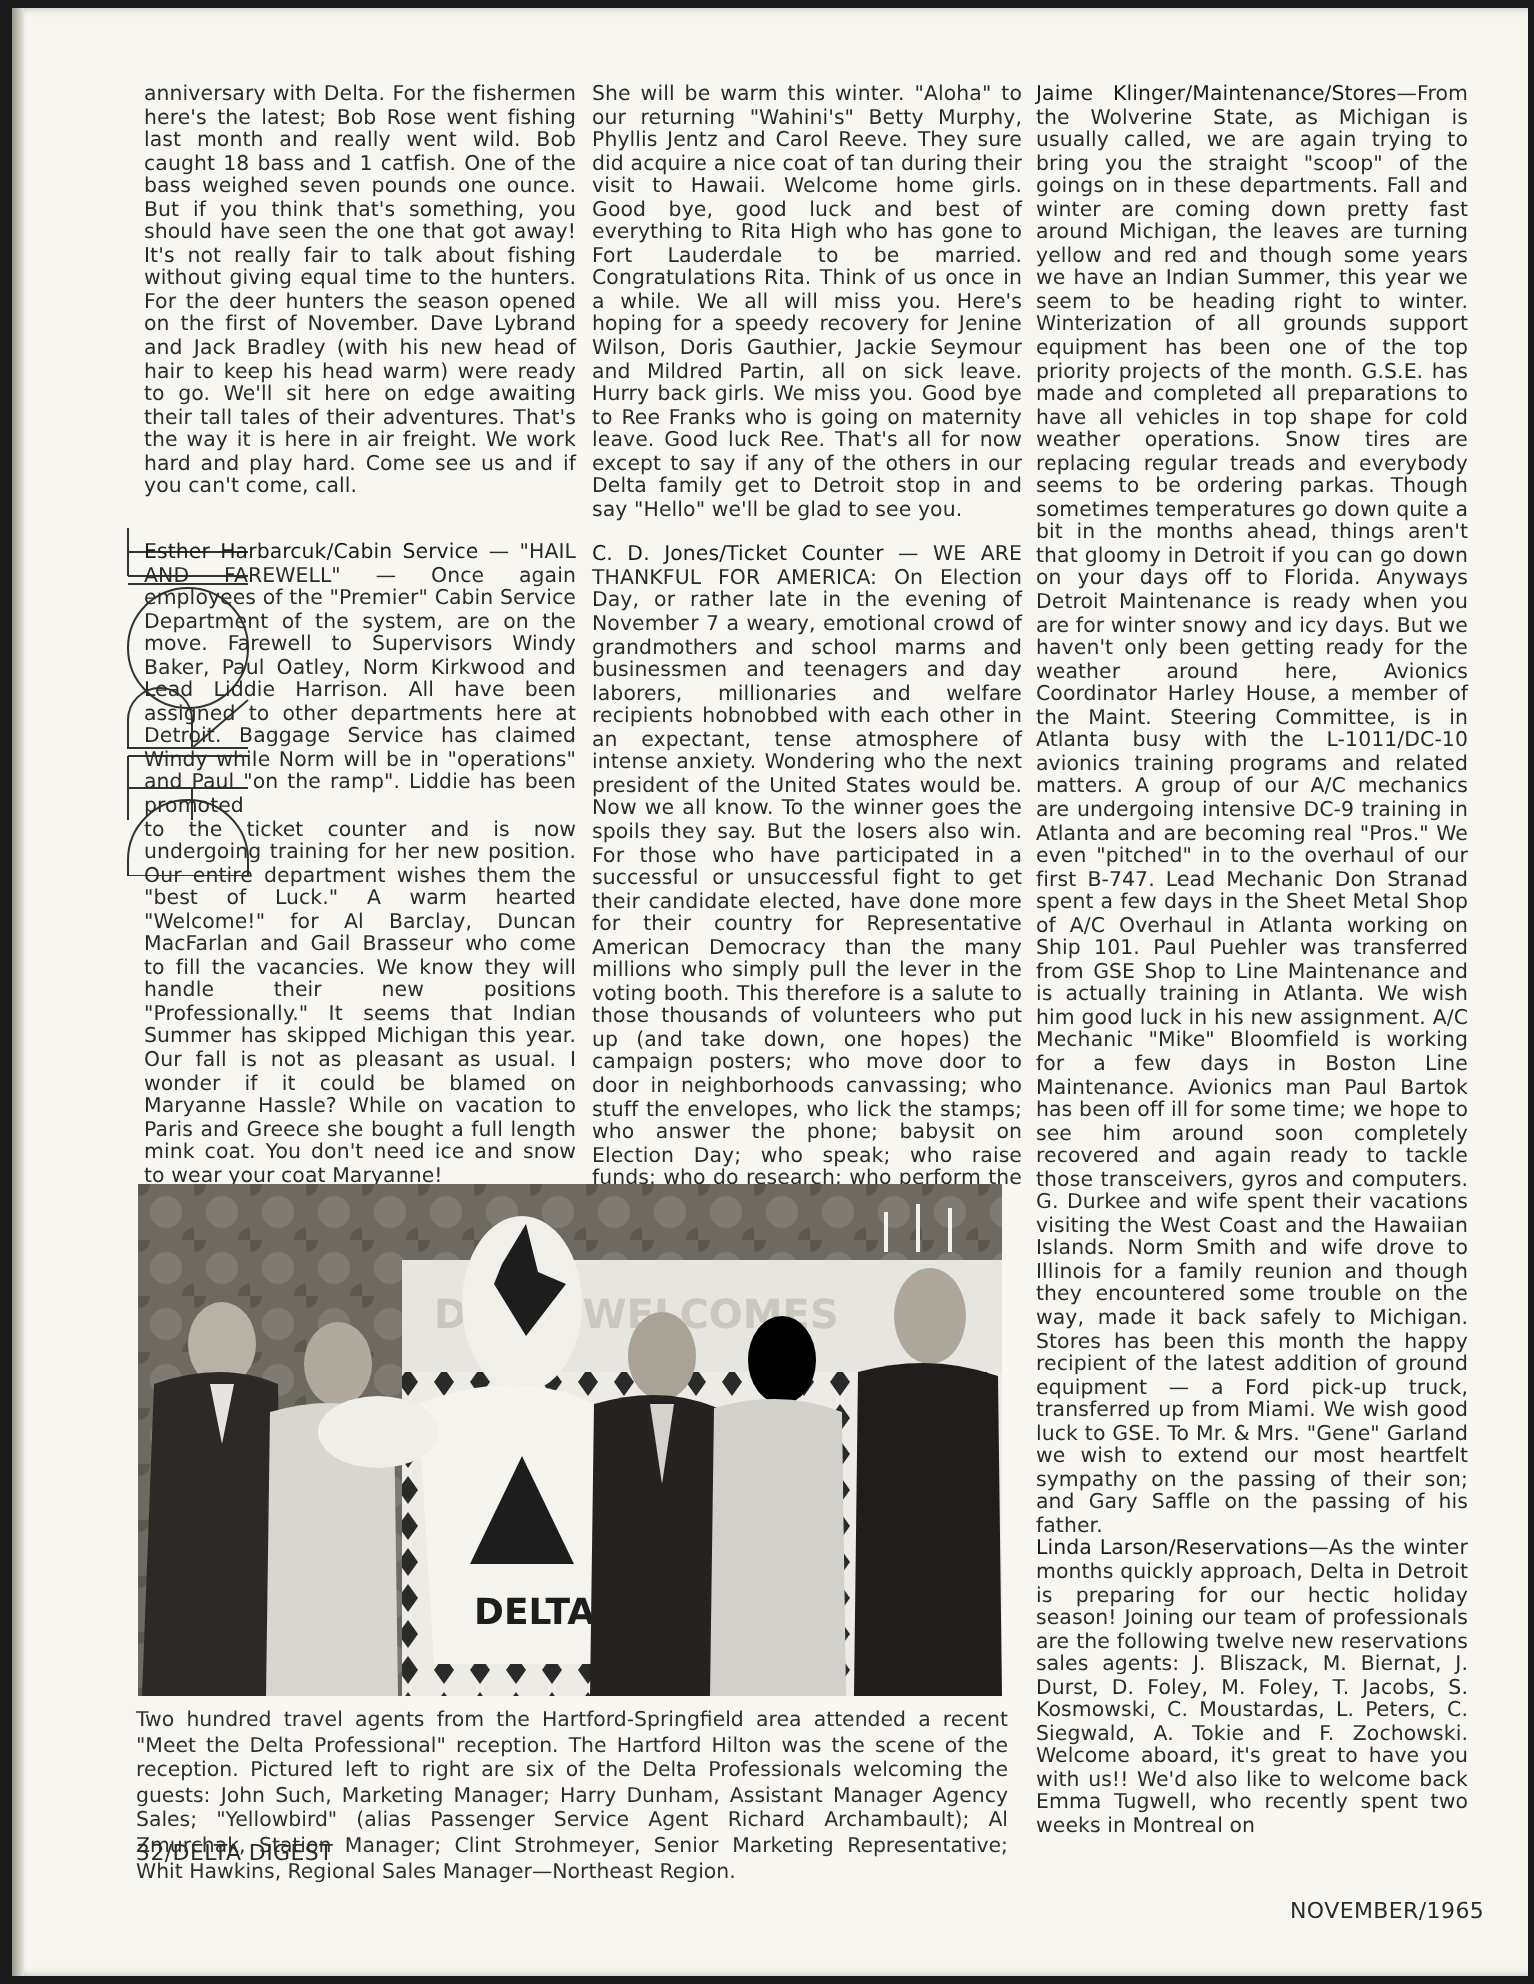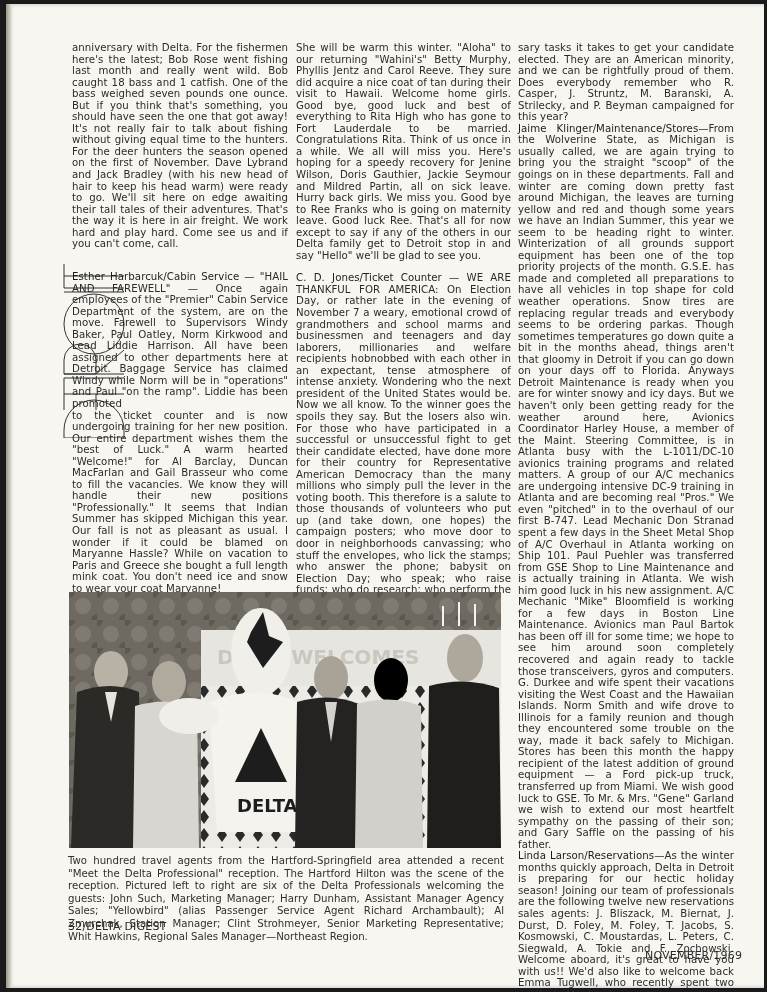--- a/index.html
+++ b/index.html
@@ -107,21 +107,20 @@
 </div>
 
 <div class="col" id="col2">
   <p>She will be warm this winter. "Aloha" to our returning "Wahini's" Betty Murphy, Phyllis Jentz and Carol Reeve. They sure did acquire a nice coat of tan during their visit to Hawaii. Welcome home girls. Good bye, good luck and best of everything to Rita High who has gone to Fort Lauderdale to be married. Congratulations Rita. Think of us once in a while. We all will miss you. Here's hoping for a speedy recovery for Jenine Wilson, Doris Gauthier, Jackie Seymour and Mildred Partin, all on sick leave. Hurry back girls. We miss you. Good bye to Ree Franks who is going on maternity leave. Good luck Ree. That's all for now except to say if any of the others in our Delta family get to Detroit stop in and say "Hello" we'll be glad to see you.</p>
   <p style="margin-top:11px">
     <b>C. D. Jones/Ticket Counter</b><span> — </span><span>WE ARE THANKFUL FOR AMERICA: On Election Day, or rather late in the evening of November 7 a weary, emotional crowd of grandmothers and school marms and businessmen and teenagers and day laborers, millionaries and welfare recipients hobnobbed with each other in an expectant, tense atmosphere of intense anxiety. Wondering who the next president of the United States would be. Now we all know. To the winner goes the spoils they say. But the losers also win. For those who have participated in a successful or unsuccessful fight to get their candidate elected, have done more for their country for Representative American Democracy than the many millions who simply pull the lever in the voting booth. This therefore is a salute to those thousands of volunteers who put up (and take down, one hopes) the campaign posters; who move door to door in neighborhoods canvassing; who stuff the envelopes, who lick the stamps; who answer the phone; babysit on Election Day; who speak; who raise funds; who do research; who perform the thousand little, but neces-</span>
   </p>
 </div>
 
 <div class="col" id="col3">
-  <p>sary tasks it takes to get your candidate elected. They are an American minority, and we can be rightfully proud of them. Does everybody remember who R. Casper, J. Struntz, M. Baranski, A. Strilecky, and P. Beyman campaigned for this year?</p>
   <p>
     <b>Jaime Klinger/Maintenance/Stores</b><span>—</span><span>From the Wolverine State, as Michigan is usually called, we are again trying to bring you the straight "scoop" of the goings on in these departments. Fall and winter are coming down pretty fast around Michigan, the leaves are turning yellow and red and though some years we have an Indian Summer, this year we seem to be heading right to winter. Winterization of all grounds support equipment has been one of the top priority projects of the month. G.S.E. has made and completed all preparations to have all vehicles in top shape for cold weather operations. Snow tires are replacing regular treads and everybody seems to be ordering parkas. Though sometimes temperatures go down quite a bit in the months ahead, things aren't that gloomy in Detroit if you can go down on your days off to Florida. Anyways Detroit Maintenance is ready when you are for winter snowy and icy days. But we haven't only been getting ready for the weather around here, Avionics Coordinator Harley House, a member of the Maint. Steering Committee, is in Atlanta busy with the L-1011/DC-10 avionics training programs and related matters. A group of our A/C mechanics are undergoing intensive DC-9 training in Atlanta and are becoming real "Pros." We even "pitched" in to the overhaul of our first B-747. Lead Mechanic Don Stranad spent a few days in the Sheet Metal Shop of A/C Overhaul in Atlanta working on Ship 101. Paul Puehler was transferred from GSE Shop to Line Maintenance and is actually training in Atlanta. We wish him good luck in his new assignment. A/C Mechanic "Mike" Bloomfield is working for a few days in Boston Line Maintenance. Avionics man Paul Bartok has been off ill for some time; we hope to see him around soon completely recovered and again ready to tackle those transceivers, gyros and computers. G. Durkee and wife spent their vacations visiting the West Coast and the Hawaiian Islands. Norm Smith and wife drove to Illinois for a family reunion and though they encountered some trouble on the way, made it back safely to Michigan. Stores has been this month the happy recipient of the latest addition of ground equipment — a Ford pick-up truck, transferred up from Miami. We wish good luck to GSE. To Mr. &amp; Mrs. "Gene" Garland we wish to extend our most heartfelt sympathy on the passing of their son; and Gary Saffle on the passing of his father.</span>
   </p>
   <p>
     <b>Linda Larson/Reservations</b><span>—</span><span>As the winter months quickly approach, Delta in Detroit is preparing for our hectic holiday season! Joining our team of professionals are the following twelve new reservations sales agents: J. Bliszack, M. Biernat, J. Durst, D. Foley, M. Foley, T. Jacobs, S. Kosmowski, C. Moustardas, L. Peters, C. Siegwald, A. Tokie and F. Zochowski. Welcome aboard, it's great to have you with us!! We'd also like to welcome back Emma Tugwell, who recently spent two weeks in Montreal on</span>
   </p>
 </div>
 
 <div class="photo">
   <svg width="432" height="256" viewBox="0 0 432 256">
@@ -182,13 +181,13 @@
     <g>
       <ellipse cx="396" cy="66" rx="18" ry="24" fill="#aea89c"></ellipse>
       <path d="M360 94 Q396 84 430 96 L432 256 L358 256 Z" fill="#1f1e1c"></path>
     </g>
   </svg>
 </div>
 
 <div class="caption">Two hundred travel agents from the Hartford-Springfield area attended a recent "Meet the Delta Professional" reception. The Hartford Hilton was the scene of the reception. Pictured left to right are six of the Delta Professionals welcoming the guests: John Such, Marketing Manager; Harry Dunham, Assistant Manager Agency Sales; "Yellowbird" (alias Passenger Service Agent Richard Archambault); Al Zmurchak, Station Manager; Clint Strohmeyer, Senior Marketing Representative; Whit Hawkins, Regional Sales Manager—Northeast Region.</div>
 
 <div class="folio-left">32/DELTA DIGEST</div>
-<div class="folio-right">NOVEMBER/1969</div>
+<div class="folio-right">NOVEMBER/1965</div>
 
 </body></html>

